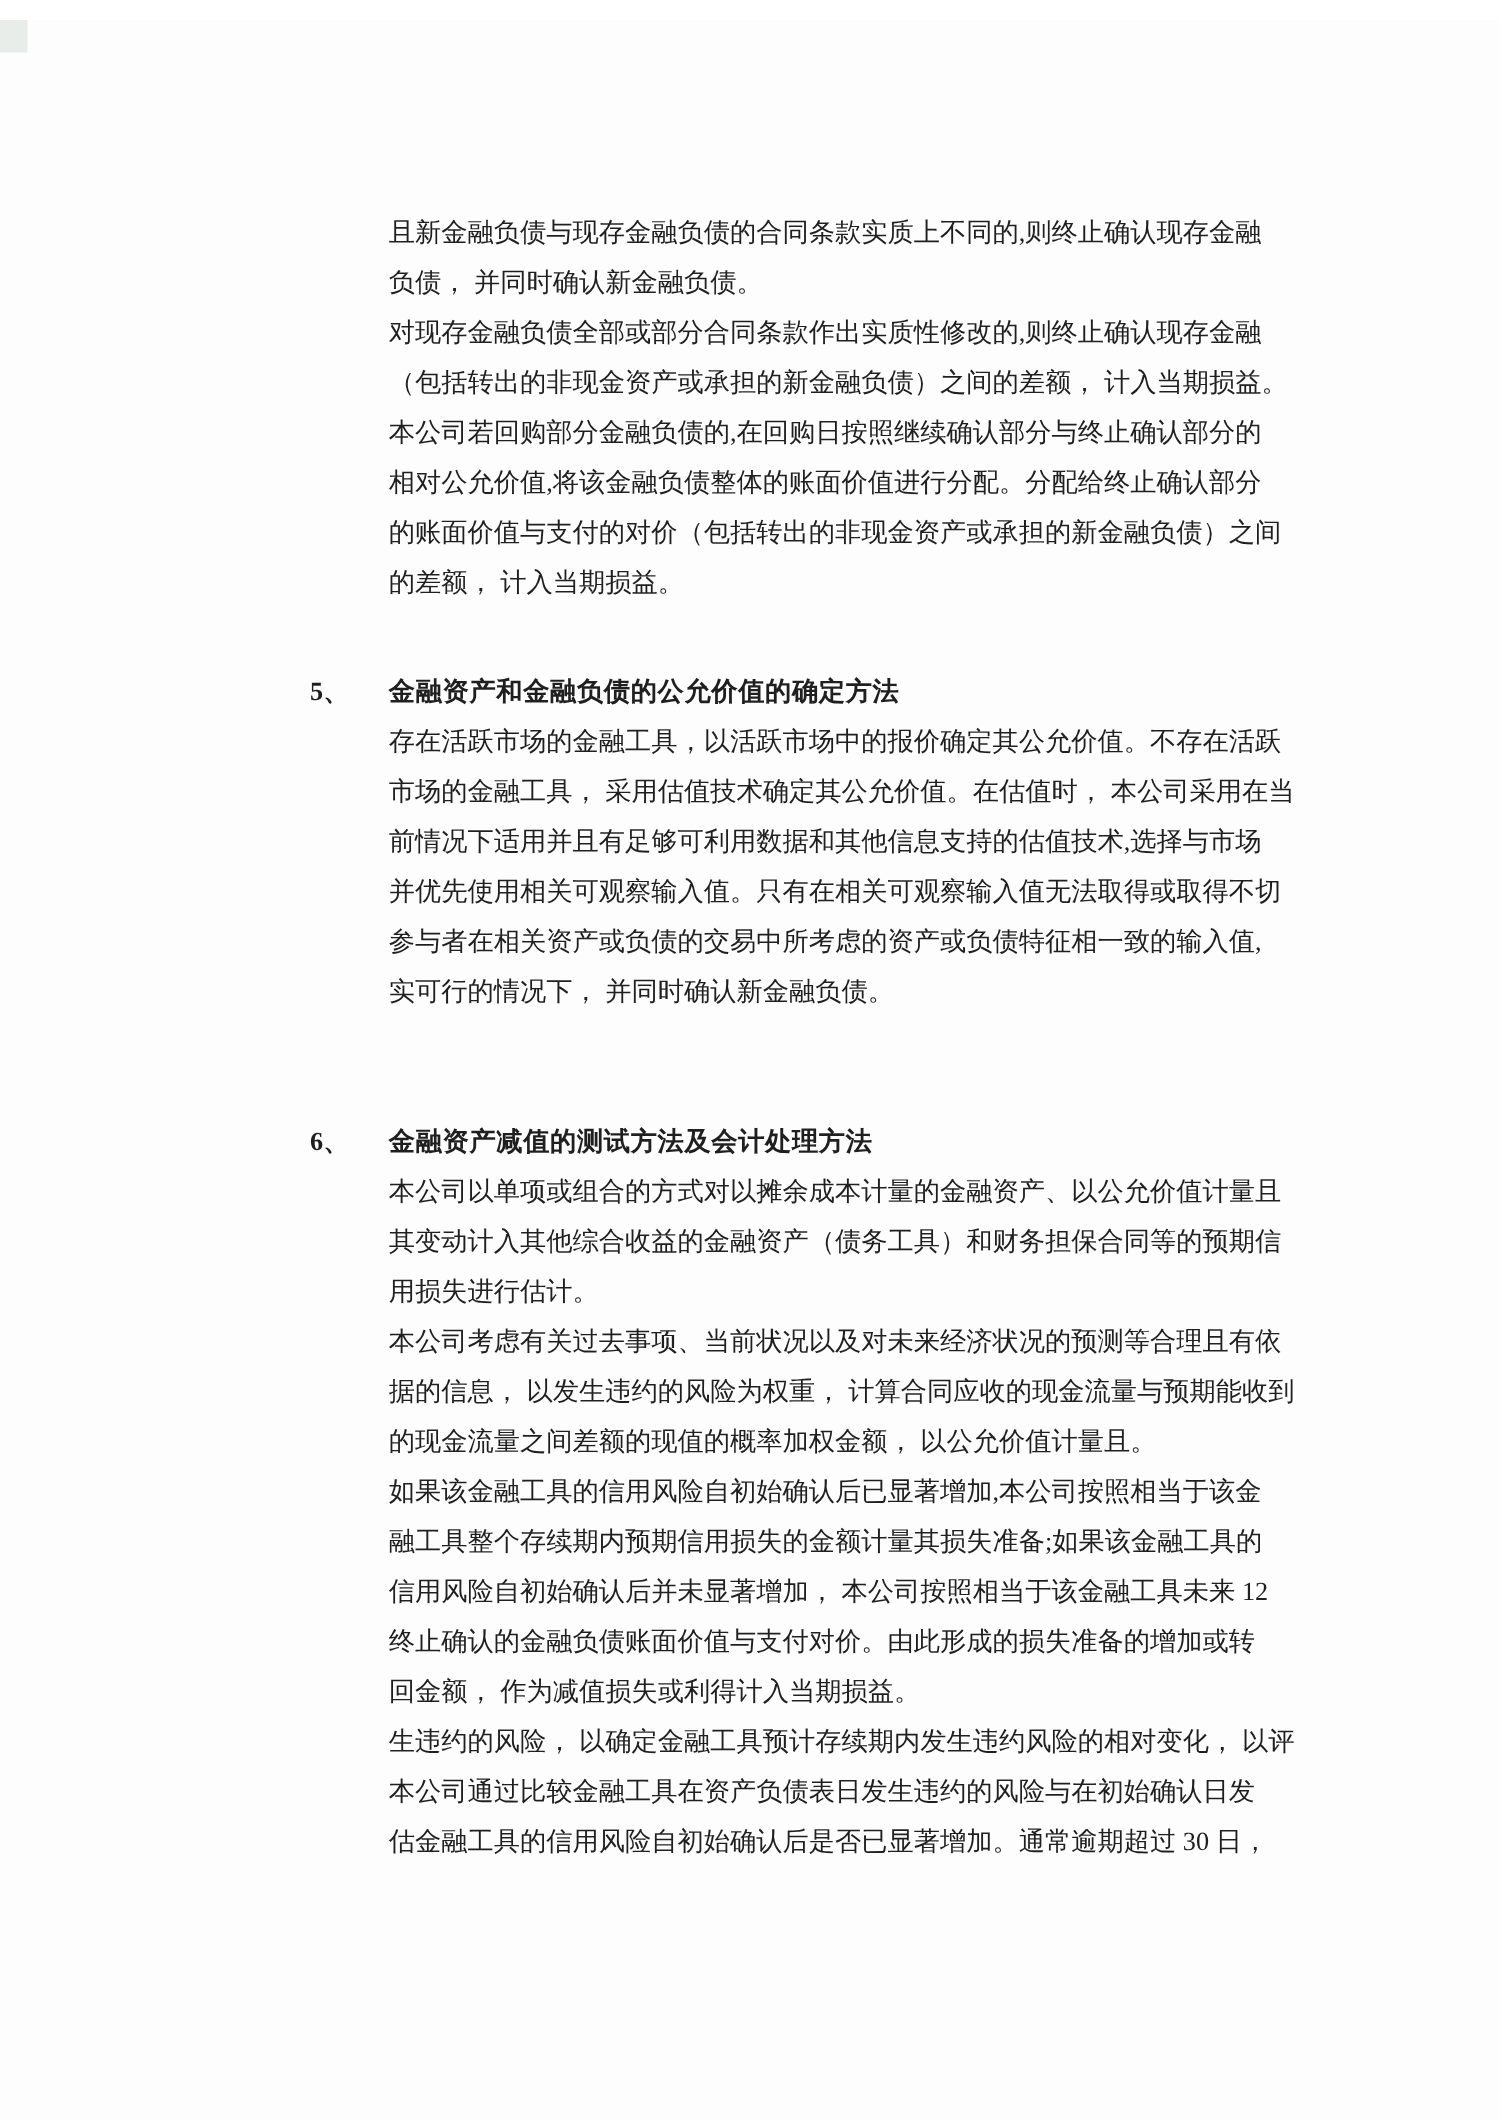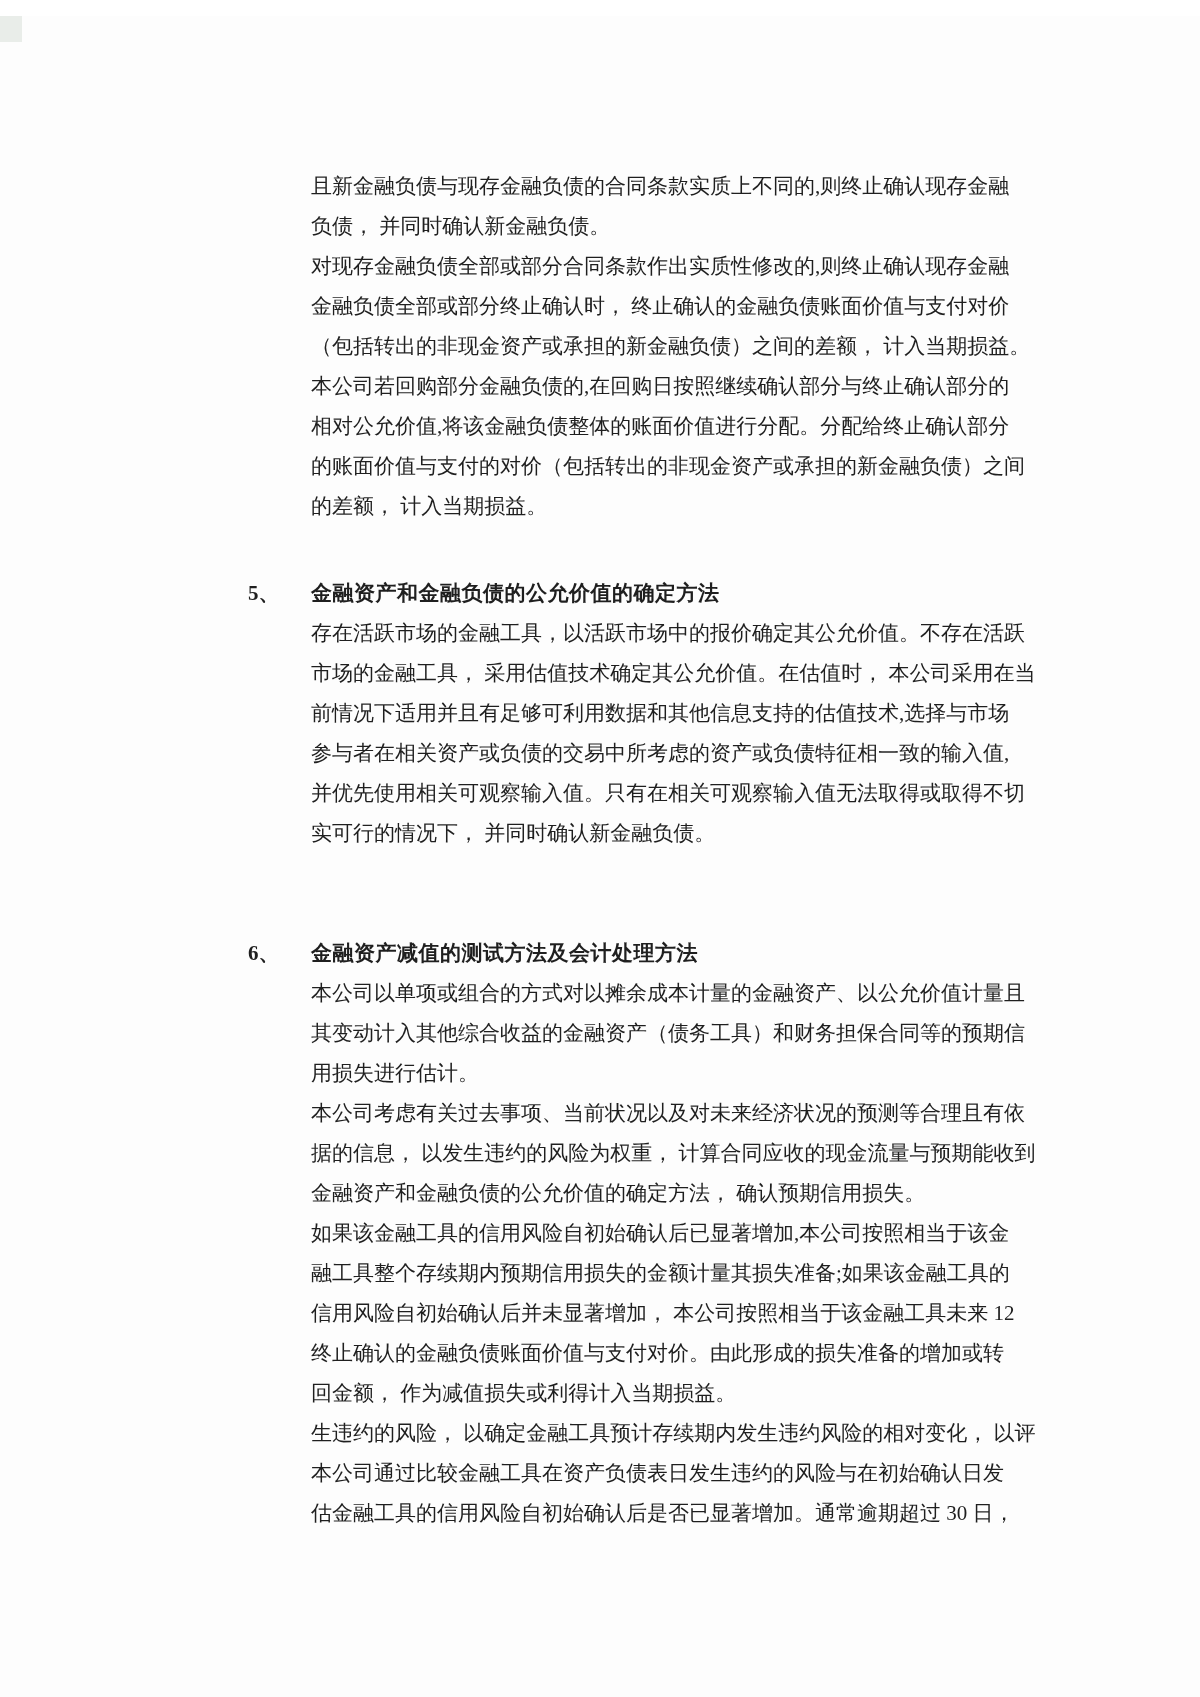--- a/index.html
+++ b/index.html
@@ -47,52 +47,51 @@
 
 <div class="page" style="background: rgb(253, 253, 253); color: rgb(31, 31, 31);">
   <div class="scan-artifact"></div>
 
   <div class="doc">
 
     <div class="para">
         <div class="line">且新金融负债与现存金融负债的合同条款实质上不同的,则终止确认现存金融</div>
         <div class="line">负债， 并同时确认新金融负债。</div>
         <div class="line">对现存金融负债全部或部分合同条款作出实质性修改的,则终止确认现存金融</div>
-        <div class="line">金融负债全部或部分终止确认时， 终止确认的金融负债账面价值与支付对价</div>
         <div class="line">（包括转出的非现金资产或承担的新金融负债）之间的差额， 计入当期损益。</div>
         <div class="line">本公司若回购部分金融负债的,在回购日按照继续确认部分与终止确认部分的</div>
         <div class="line">相对公允价值,将该金融负债整体的账面价值进行分配。分配给终止确认部分</div>
         <div class="line">的账面价值与支付的对价（包括转出的非现金资产或承担的新金融负债）之间</div>
         <div class="line">的差额， 计入当期损益。</div>
       </div>
 
     <div class="heading heading-5">
       <span class="num">5、</span>
       <span class="title">金融资产和金融负债的公允价值的确定方法</span>
     </div>
     <div class="para">
         <div class="line">存在活跃市场的金融工具，以活跃市场中的报价确定其公允价值。不存在活跃</div>
         <div class="line">市场的金融工具， 采用估值技术确定其公允价值。在估值时， 本公司采用在当</div>
         <div class="line">前情况下适用并且有足够可利用数据和其他信息支持的估值技术,选择与市场</div>
+        <div class="line">并优先使用相关可观察输入值。只有在相关可观察输入值无法取得或取得不切</div>
         <div class="line">参与者在相关资产或负债的交易中所考虑的资产或负债特征相一致的输入值,</div>
-        <div class="line">并优先使用相关可观察输入值。只有在相关可观察输入值无法取得或取得不切</div>
         <div class="line">实可行的情况下， 并同时确认新金融负债。</div>
       </div>
 
     <div class="heading heading-6">
       <span class="num">6、</span>
       <span class="title">金融资产减值的测试方法及会计处理方法</span>
     </div>
     <div class="para">
         <div class="line">本公司以单项或组合的方式对以摊余成本计量的金融资产、以公允价值计量且</div>
         <div class="line">其变动计入其他综合收益的金融资产（债务工具）和财务担保合同等的预期信</div>
         <div class="line">用损失进行估计。</div>
         <div class="line">本公司考虑有关过去事项、当前状况以及对未来经济状况的预测等合理且有依</div>
         <div class="line">据的信息， 以发生违约的风险为权重， 计算合同应收的现金流量与预期能收到</div>
-        <div class="line">金融资产和金融负债的公允价值的确定方法， 确认预期信用损失。</div>
+        <div class="line">的现金流量之间差额的现值的概率加权金额， 以公允价值计量且。</div>
         <div class="line">如果该金融工具的信用风险自初始确认后已显著增加,本公司按照相当于该金</div>
         <div class="line">融工具整个存续期内预期信用损失的金额计量其损失准备;如果该金融工具的</div>
         <div class="line">信用风险自初始确认后并未显著增加， 本公司按照相当于该金融工具未来 12</div>
         <div class="line">终止确认的金融负债账面价值与支付对价。由此形成的损失准备的增加或转</div>
         <div class="line">回金额， 作为减值损失或利得计入当期损益。</div>
         <div class="line">生违约的风险， 以确定金融工具预计存续期内发生违约风险的相对变化， 以评</div>
         <div class="line">本公司通过比较金融工具在资产负债表日发生违约的风险与在初始确认日发</div>
         <div class="line">估金融工具的信用风险自初始确认后是否已显著增加。通常逾期超过 30 日，</div>
       </div>
 

